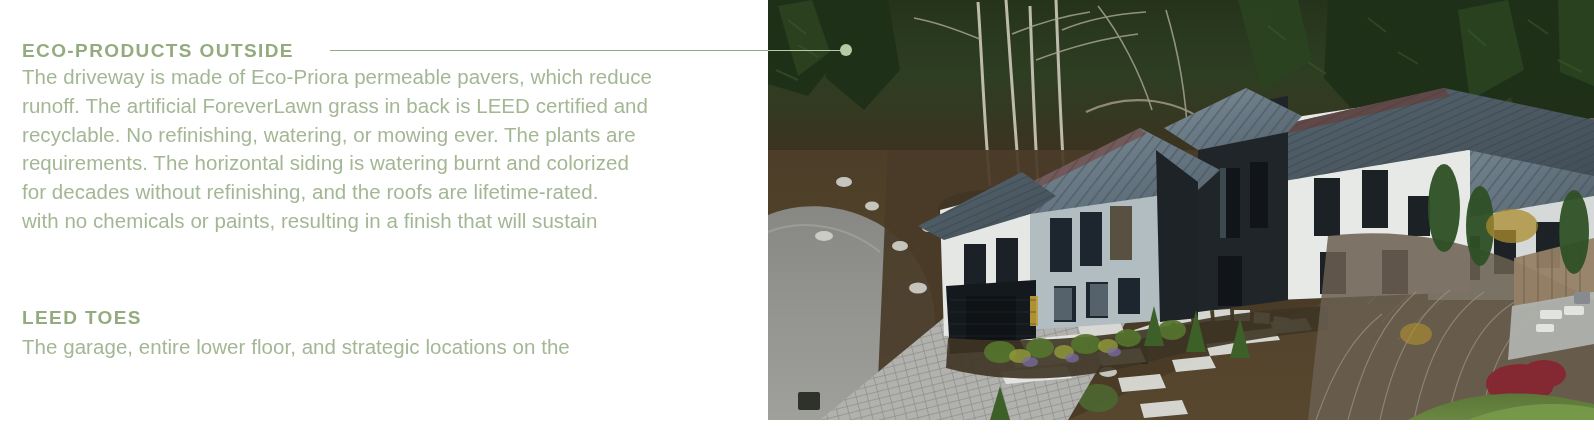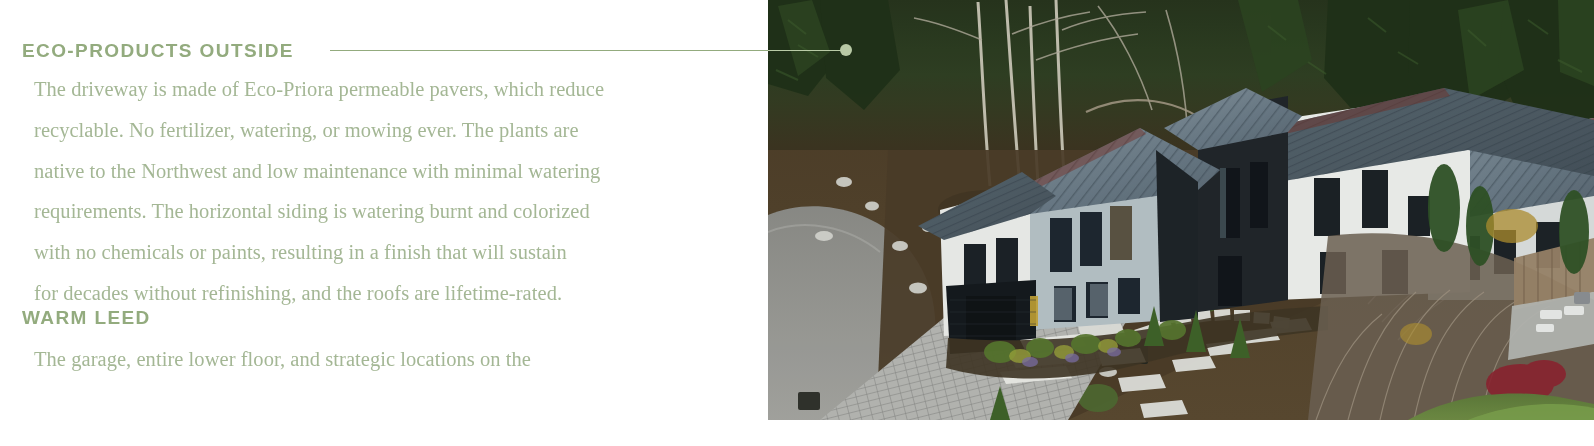--- a/index.html
+++ b/index.html
@@ -56,21 +56,21 @@
   .body-copy {
     position: absolute;
     left: 22px;
     font-family: "Liberation Sans", sans-serif;
     font-size: 20.5px;
     line-height: 28.8px;
     color: #a4b795;
     letter-spacing: 0.05px;
   }
 
-  .body-copy p { margin: 12px; white-space: nowrap; font-family: Liberation Serif, serif; }
+  .body-copy p { margin: 0; white-space: nowrap; }
 
   
   #eco-heading-row { top: 41px; }
   #eco-body       { top: 63px; }
   #warm-heading-row { top: 308px; }
   #warm-body      { top: 333px; text-align: right; }
 
   
   #connector-line {
     position: absolute;
@@ -113,29 +113,29 @@
 
   <div id="text-panel">
 
     <div class="section-heading-row" id="eco-heading-row">
       <span class="section-heading">ECO-PRODUCTS OUTSIDE</span>
       <span class="heading-rule" style="width:516px;"></span>
     </div>
 
     <div class="body-copy" id="eco-body">
       <p>The driveway is made of Eco-Priora permeable pavers, which reduce</p>
-      <p>recyclable. No fertilizer, watering, or mowing ever. The plants are</p>
-      <p>native to the Northwest and low maintenance with minimal watering</p>
+      <p>runoff. The artificial ForeverLawn grass in back is LEED certified and</p>
+      <p>recyclable. No refinishing, watering, or mowing ever. The plants are</p>
       <p>requirements. The horizontal siding is watering burnt and colorized</p>
+      <p>for decades without refinishing, and the roofs are lifetime-rated.</p>
       <p>with no chemicals or paints, resulting in a finish that will sustain</p>
-      <p>for decades without refinishing, and the roofs are lifetime-rated.</p>
     </div>
 
     <div class="section-heading-row" id="warm-heading-row">
-      <span class="section-heading">WARM LEED</span>
+      <span class="section-heading">LEED TOES</span>
     </div>
 
     <div class="body-copy" id="warm-body">
       <p>The garage, entire lower floor, and strategic locations on the</p>
     </div>
 
   </div>
 
   <div id="connector-line"></div>
   <div id="connector-dot"></div>

